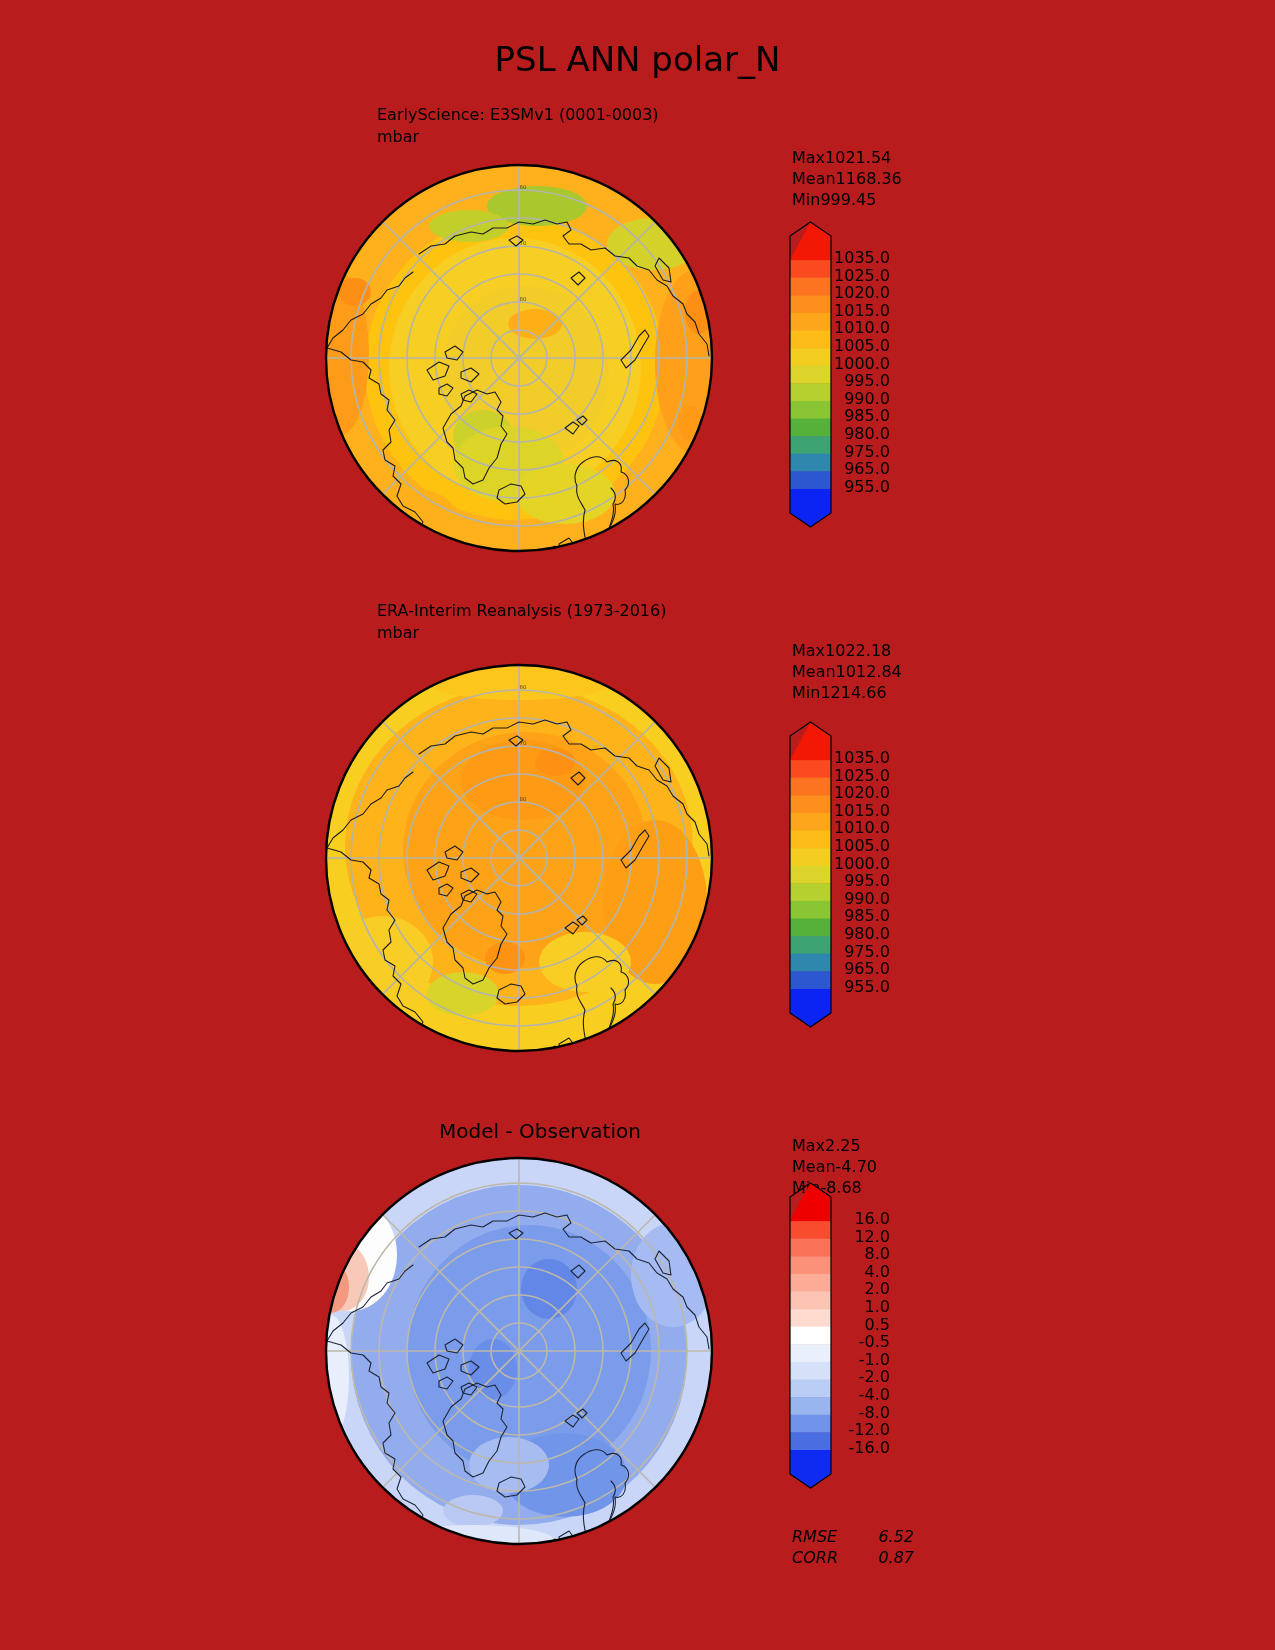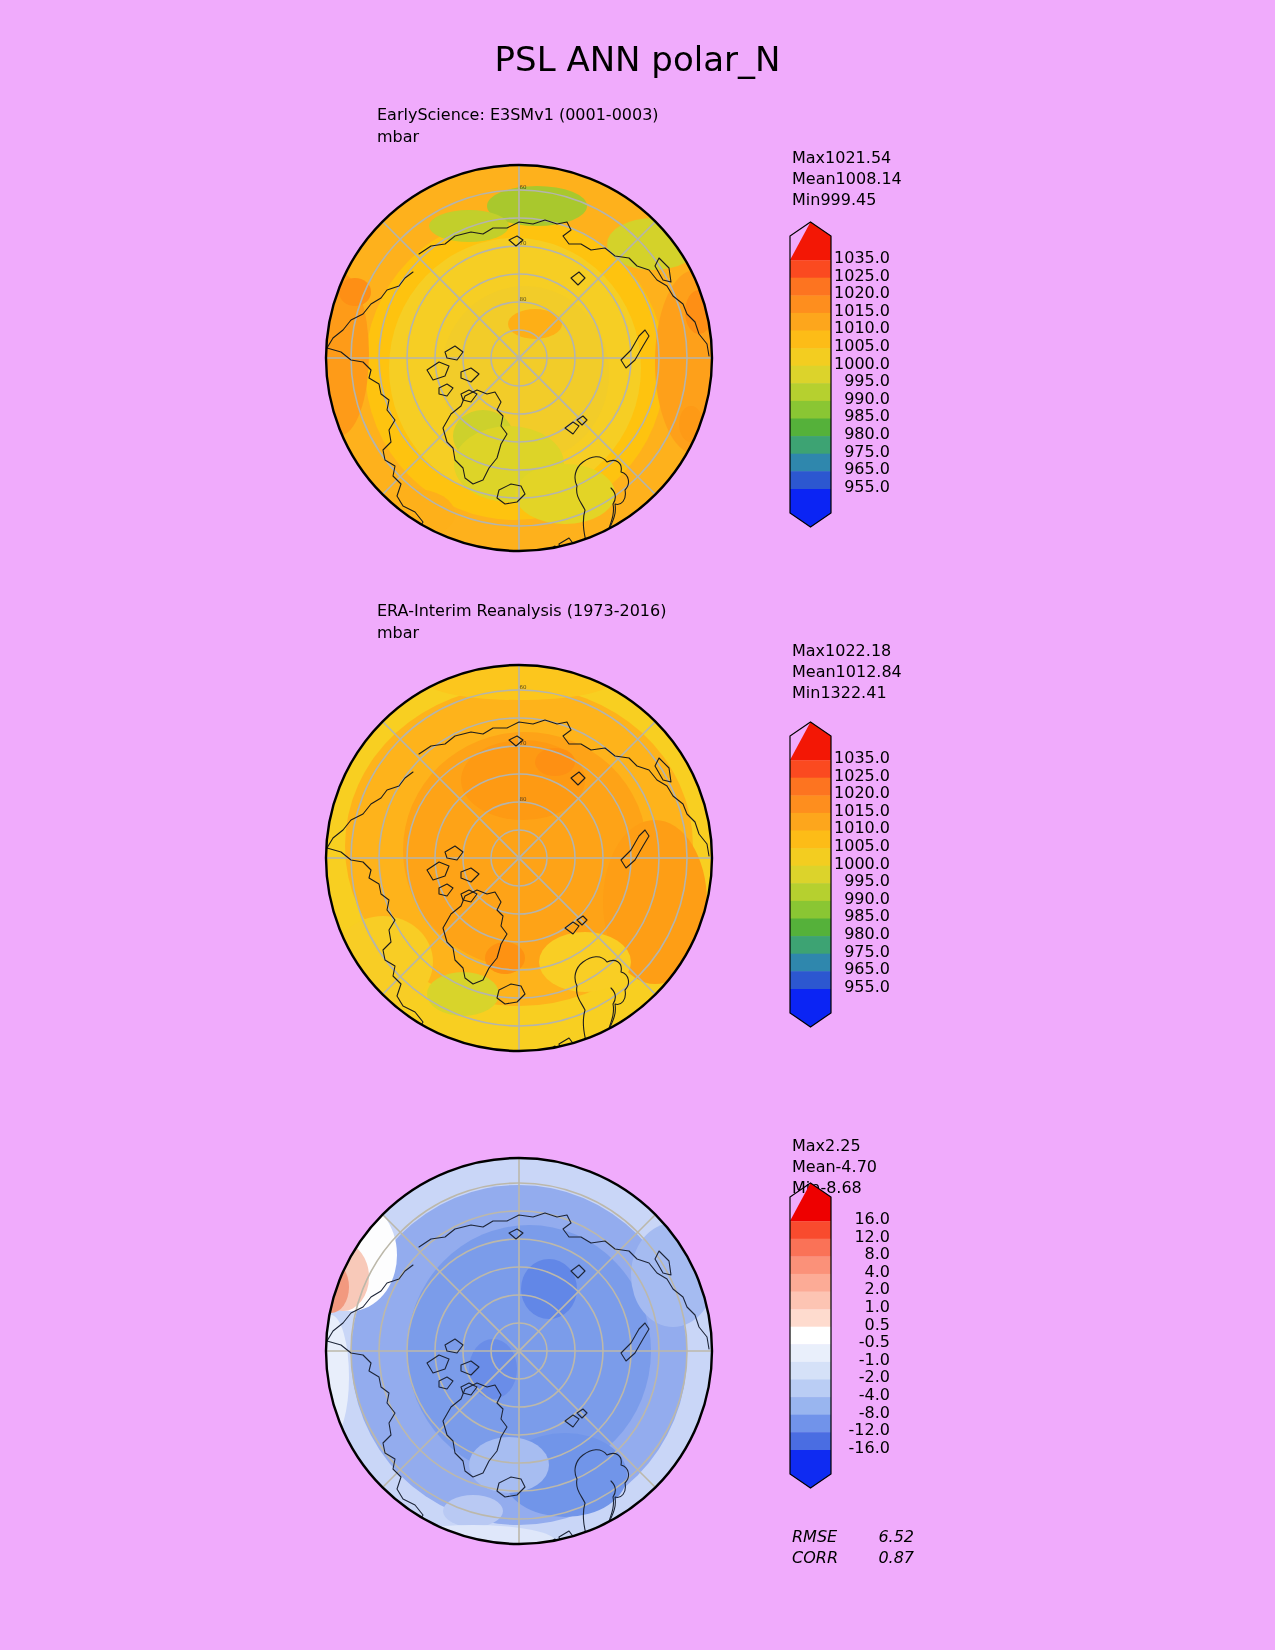--- a/index.html
+++ b/index.html
@@ -1,16 +1,16 @@
 <!DOCTYPE html>
 <html><head>
 <meta charset="utf-8">
 <style>
   html,body{margin:0;padding:0;background:#ffffff;}
-  .page{position:relative;width:1275px;height:1650px;background:#f0abfc;overflow:hidden;
+  .page{position:relative;width:1275px;height:1650px;background:#b91c1c;overflow:hidden;
         font-family:"DejaVu Sans","Liberation Sans",sans-serif;color:#000;}
   .fig-title{position:absolute;top:40px;left:0;width:1275px;text-align:center;
              font-size:34px;line-height:38px;}
   .plabel{position:absolute;left:347px;font-size:16px;line-height:22px;margin-left:30px;}
   .plabel .units{display:block;}
   .diff-title{position:absolute;left:330px;top:1119px;width:420px;text-align:center;
               font-size:20px;line-height:24px;}
   .map{position:absolute;left:323px;width:392px;height:392px;}
   .stats{position:absolute;left:792px;width:126px;font-size:16px;line-height:21px;}
   .stats .row{display:flex;justify-content:flex-start;}
@@ -120,21 +120,21 @@
     <circle cx="196" cy="196" r="193" fill="none" stroke="#000" stroke-width="2.4"></circle>
   </svg>
 
   <div class="stats" style="top:147px">
     <div class="row">
       <span>Max</span>
       <span>1021.54</span>
     </div>
     <div class="row">
       <span>Mean</span>
-      <span>1008.14</span>
+      <span>1168.36</span>
     </div>
     <div class="row">
       <span>Min</span>
       <span>999.45</span>
     </div>
   </div>
 
   <div class="colorbar" style="top:220px"><svg width="45" height="309" viewBox="-2 -2 45 308.8">
         <path d="M20.5,0 L41,14 L41,38 L0,38 Z" fill="#f31705"></path>
         <rect x="0" y="38" width="41" height="18.1" fill="#fb4a20"></rect>
@@ -187,21 +187,21 @@
     <div class="row">
       <span>Max</span>
       <span>1022.18</span>
     </div>
     <div class="row">
       <span>Mean</span>
       <span>1012.84</span>
     </div>
     <div class="row">
       <span>Min</span>
-      <span>1322.41</span>
+      <span>1214.66</span>
     </div>
   </div>
 
   <div class="colorbar" style="top:720px"><svg width="45" height="309" viewBox="-2 -2 45 308.8">
         <path d="M20.5,0 L41,14 L41,38 L0,38 Z" fill="#f31705"></path>
         <rect x="0" y="38" width="41" height="18.1" fill="#fb4a20"></rect>
         <rect x="0" y="55.6" width="41" height="18.1" fill="#fd7420"></rect>
         <rect x="0" y="73.2" width="41" height="18.1" fill="#fe8e1e"></rect>
         <rect x="0" y="90.80000000000001" width="41" height="18.1" fill="#fda61c"></rect>
         <rect x="0" y="108.4" width="41" height="18.1" fill="#fdbc17"></rect>
@@ -210,20 +210,21 @@
         <rect x="0" y="161.20000000000002" width="41" height="18.1" fill="#b6d02f"></rect>
         <rect x="0" y="178.8" width="41" height="18.1" fill="#8ac633"></rect>
         <rect x="0" y="196.4" width="41" height="18.1" fill="#55b13a"></rect>
         <rect x="0" y="214" width="41" height="18.1" fill="#3da373"></rect>
         <rect x="0" y="231.60000000000002" width="41" height="18.1" fill="#2f87ad"></rect>
         <rect x="0" y="249.20000000000002" width="41" height="18.1" fill="#2c57d0"></rect>
         <path d="M0,266.8 L41,266.8 L41,290.8 L20.5,304.8 L0,290.8 Z" fill="#0b24f4"></path>
         <path d="M20.5,0 L41,14 L41,290.8 L20.5,304.8 L0,290.8 L0,14 Z" fill="none" stroke="#000" stroke-width="1.2"></path>
       </svg><div class="cbtick" style="top: 29px;">1035.0</div><div class="cbtick" style="top: 46.6px;">1025.0</div><div class="cbtick" style="top: 64.2px;">1020.0</div><div class="cbtick" style="top: 81.8px;">1015.0</div><div class="cbtick" style="top: 99.4px;">1010.0</div><div class="cbtick" style="top: 117px;">1005.0</div><div class="cbtick" style="top: 134.6px;">1000.0</div><div class="cbtick" style="top: 152.2px;">995.0</div><div class="cbtick" style="top: 169.8px;">990.0</div><div class="cbtick" style="top: 187.4px;">985.0</div><div class="cbtick" style="top: 205px;">980.0</div><div class="cbtick" style="top: 222.6px;">975.0</div><div class="cbtick" style="top: 240.2px;">965.0</div><div class="cbtick" style="top: 257.8px;">955.0</div></div>
 
+  <div class="diff-title">Model - Observation</div>
 
   <svg class="map" style="top:1155px" viewBox="0 0 392 392">
     <circle cx="196" cy="196" r="193" fill="#c9d6f7"></circle>
     <g clip-path="url(#mapclip)">
       <ellipse cx="196" cy="200" rx="168" ry="170" fill="#93acee"></ellipse>
       <ellipse cx="206" cy="196" rx="122" ry="126" fill="#7b9cea"></ellipse>
       <ellipse cx="226" cy="134" rx="28" ry="30" fill="#6287e7"></ellipse>
       <ellipse cx="170" cy="214" rx="24" ry="30" fill="#6a8de8"></ellipse>
       <ellipse cx="242" cy="320" rx="62" ry="42" fill="#7195e9"></ellipse>
       <ellipse cx="186" cy="310" rx="40" ry="28" fill="#a7bdf1"></ellipse>

